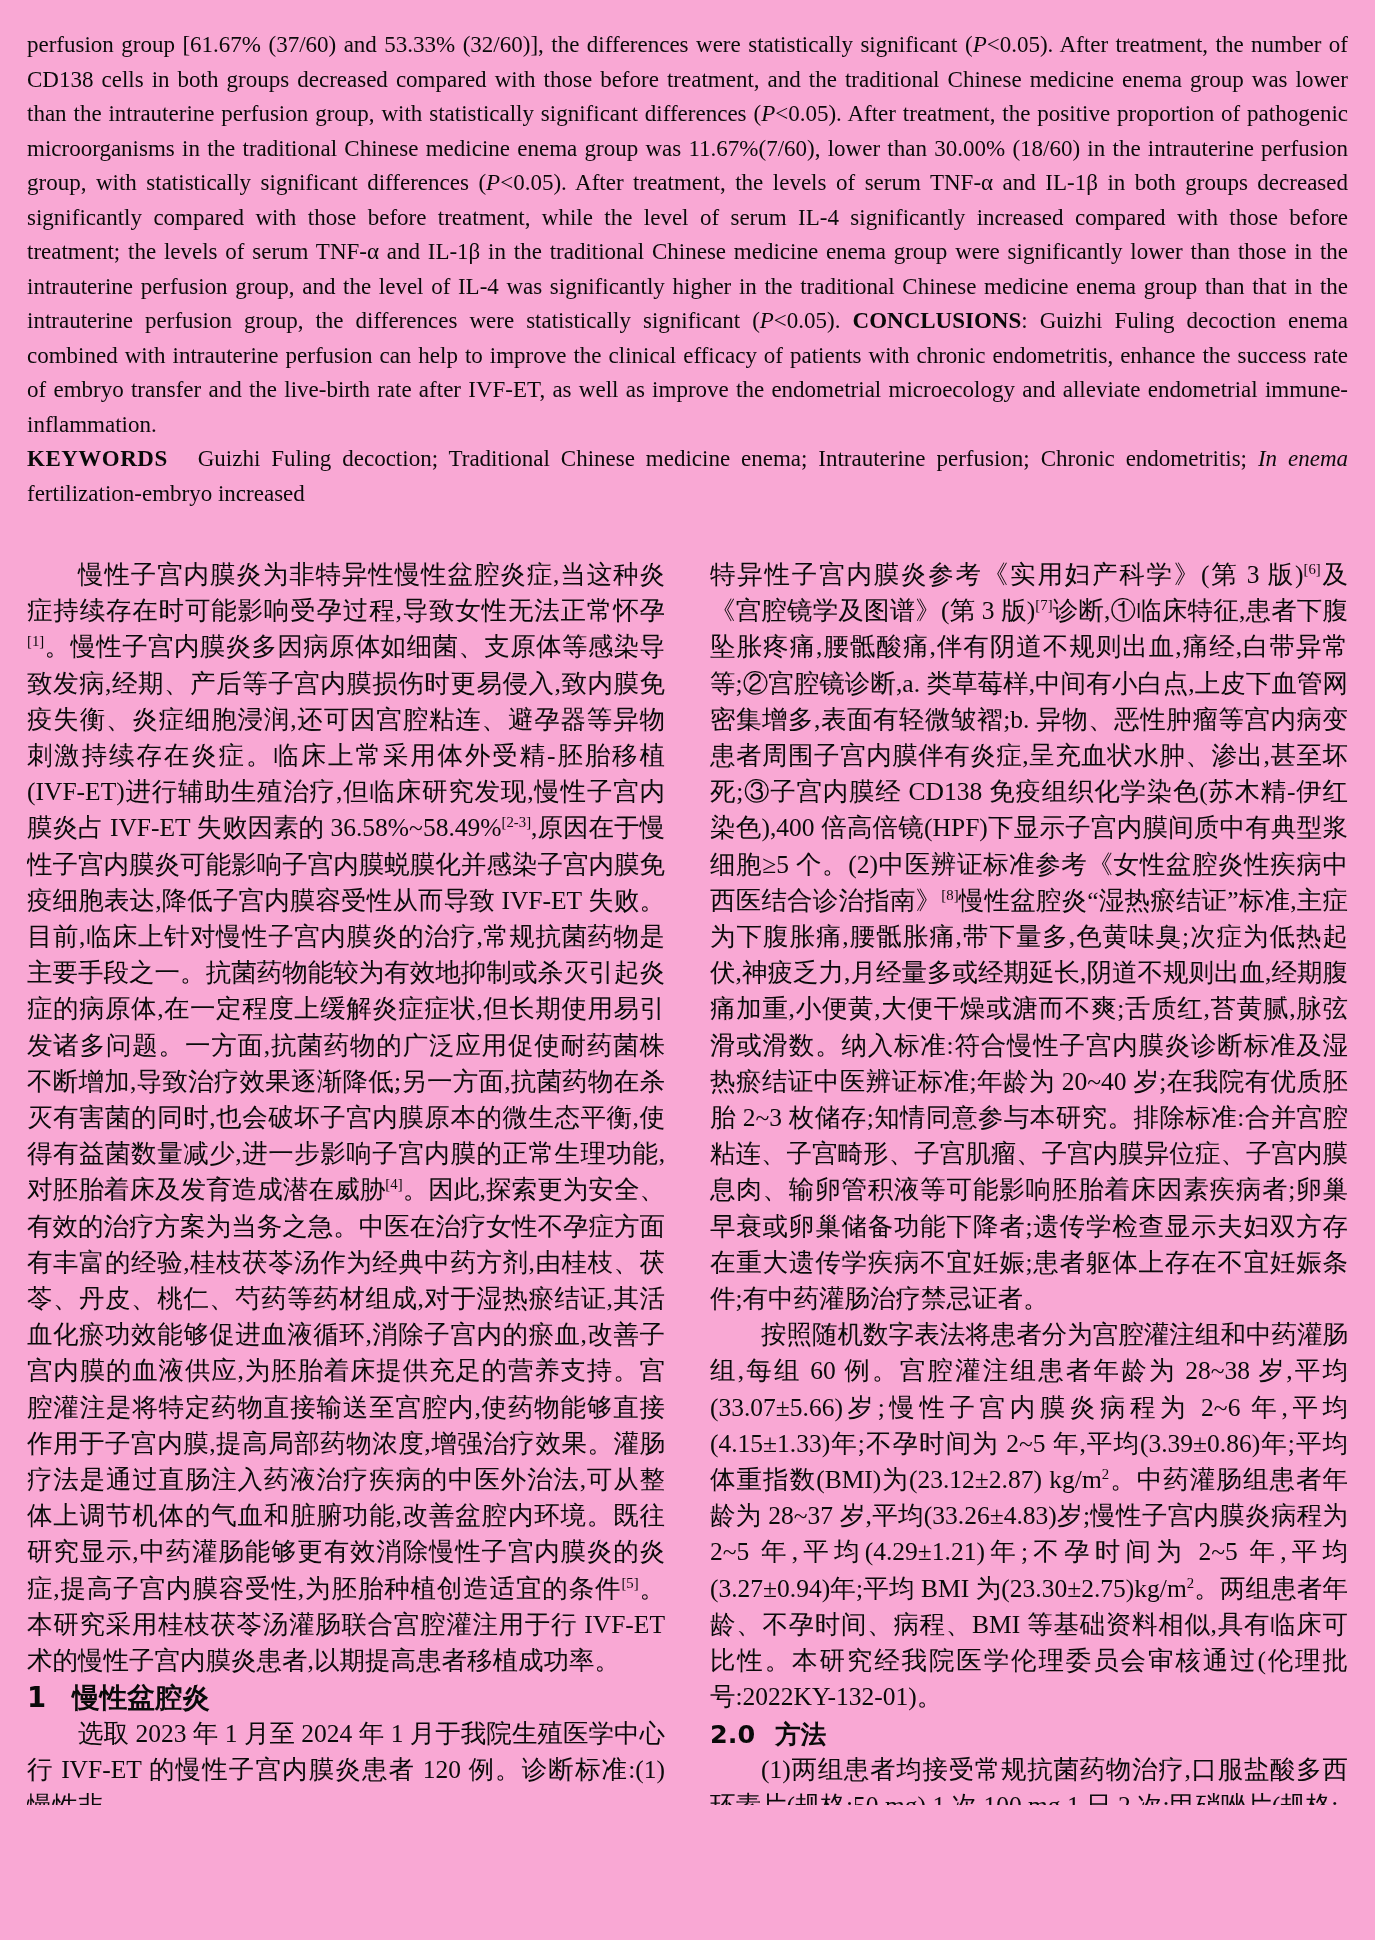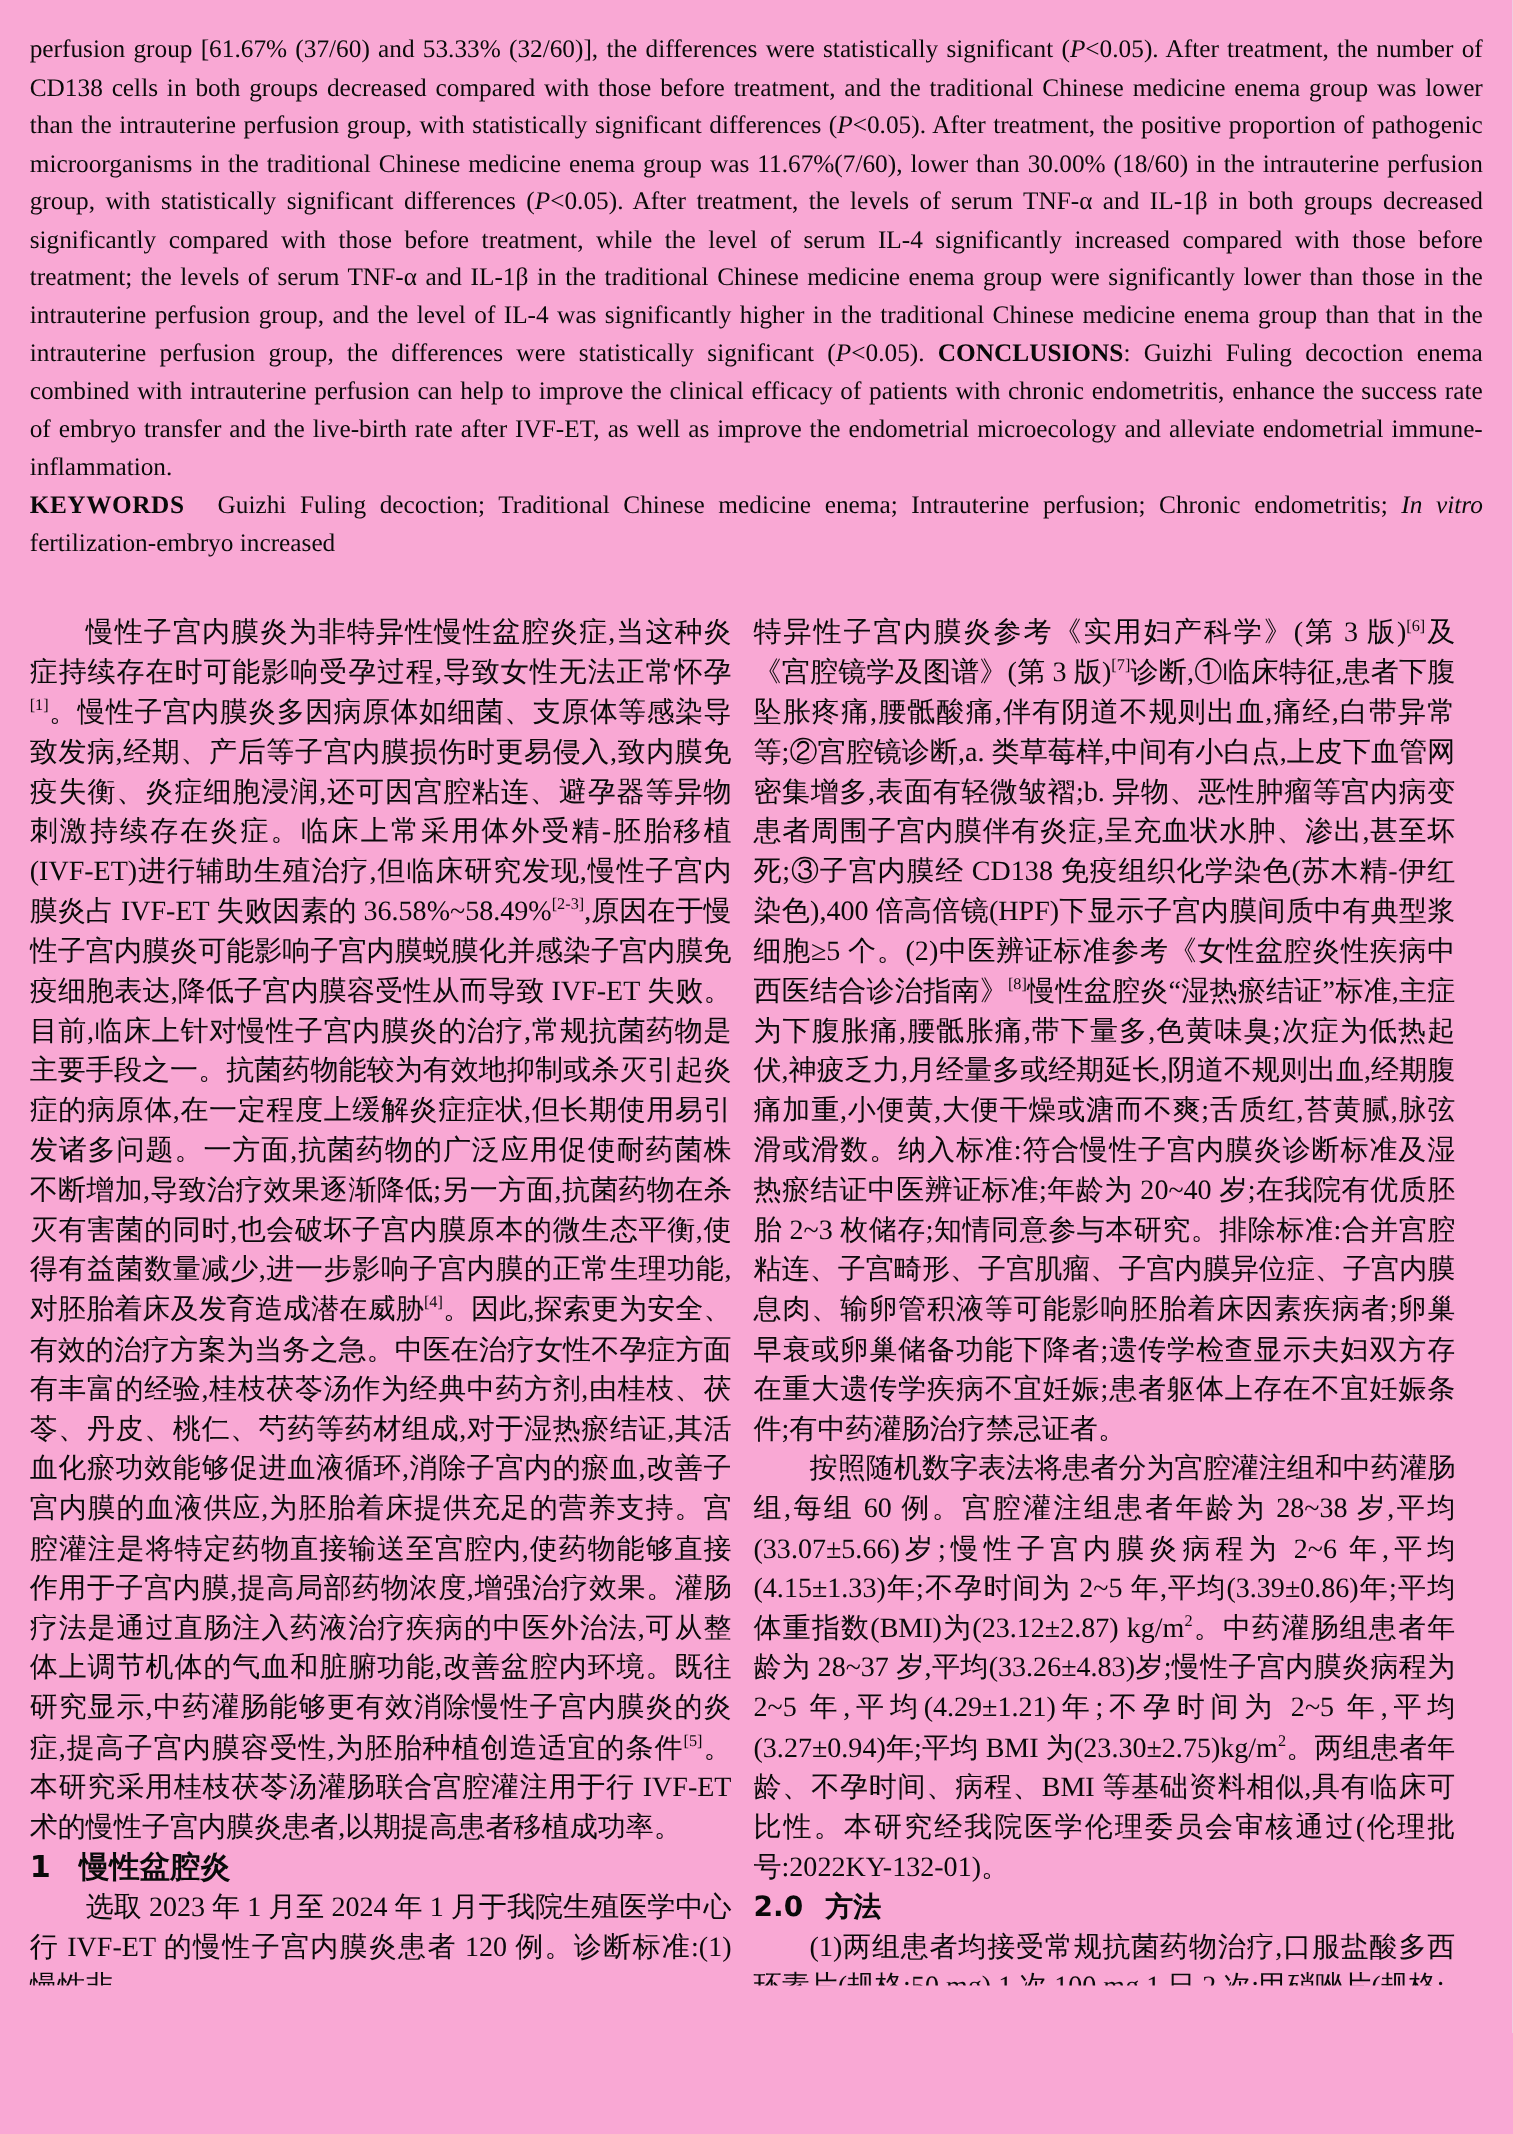--- a/index.html
+++ b/index.html
@@ -18,21 +18,21 @@
     font-family:"Liberation Serif", serif;
     font-size:23px;
     line-height:34.5px;
     text-align:justify;
   }
   .abstract-en p { margin:0; }
   .kw-label { font-weight:bold; margin-right:30px; letter-spacing:0.5px; }
   
   .columns {
     display:flex;
-    gap:20px;
+    gap:45px;
     margin-top:46px;
     height:1248px;
     overflow:hidden;
   }
   .col {
     flex:0 0 638px;
     width:638px;
     font-family:"Liberation Serif", serif;
     font-size:25.5px;
     line-height:36.2px;
@@ -69,21 +69,21 @@
   .footer-right { font-size:21px; }
   .footer-right .issue { margin-left:30px; }
 </style>
 </head>
 <body>
 
 <div class="page">
 
   <div class="abstract-en">
     <p><span>perfusion group [61.67% (37/60) and 53.33% (32/60)], the differences were statistically significant (</span><i>P</i><span>&lt;0.05). After treatment, the number of CD138 cells in both groups decreased compared with those before treatment, and the traditional Chinese medicine enema group was lower than the intrauterine perfusion group, with statistically significant differences (</span><i>P</i><span>&lt;0.05). After treatment, the positive proportion of pathogenic microorganisms in the traditional Chinese medicine enema group was 11.67%(7/60), lower than 30.00% (18/60) in the intrauterine perfusion group, with statistically significant differences (</span><i>P</i><span>&lt;0.05). After treatment, the levels of serum TNF-α and IL-1β in both groups decreased significantly compared with those before treatment, while the level of serum IL-4 significantly increased compared with those before treatment; the levels of serum TNF-α and IL-1β in the traditional Chinese medicine enema group were significantly lower than those in the intrauterine perfusion group, and the level of IL-4 was significantly higher in the traditional Chinese medicine enema group than that in the intrauterine perfusion group, the differences were statistically significant (</span><i>P</i><span>&lt;0.05). </span><b>CONCLUSIONS</b><span>: Guizhi Fuling decoction enema combined with intrauterine perfusion can help to improve the clinical efficacy of patients with chronic endometritis, enhance the success rate of embryo transfer and the live-birth rate after IVF-ET, as well as improve the endometrial microecology and alleviate endometrial immune-inflammation.</span></p>
-    <p><span class="kw-label">KEYWORDS</span><span><span>Guizhi Fuling decoction; Traditional Chinese medicine enema; Intrauterine perfusion; Chronic endometritis; </span><i>In vitro</i><span> fertilization-embryo increased</span></span></p>
+    <p><span class="kw-label">KEYWORDS</span><span><span>Guizhi Fuling decoction; Traditional Chinese medicine enema; Intrauterine perfusion; Chronic endometritis; </span><i>In enema</i><span> fertilization-embryo increased</span></span></p>
   </div>
 
   <div class="columns">
 
     <div class="col">
       <p class="indent"><span>慢性子宫内膜炎为非特异性慢性盆腔炎症,当这种炎症持续存在时可能影响受孕过程,导致女性无法正常怀孕</span><sup>[1]</sup><span>。慢性子宫内膜炎多因病原体如细菌、支原体等感染导致发病,经期、产后等子宫内膜损伤时更易侵入,致内膜免疫失衡、炎症细胞浸润,还可因宫腔粘连、避孕器等异物刺激持续存在炎症。临床上常采用体外受精-胚胎移植(IVF-ET)进行辅助生殖治疗,但临床研究发现,慢性子宫内膜炎占 IVF-ET 失败因素的 36.58%~58.49%</span><sup>[2-3]</sup><span>,原因在于慢性子宫内膜炎可能影响子宫内膜蜕膜化并感染子宫内膜免疫细胞表达,降低子宫内膜容受性从而导致 IVF-ET 失败。目前,临床上针对慢性子宫内膜炎的治疗,常规抗菌药物是主要手段之一。抗菌药物能较为有效地抑制或杀灭引起炎症的病原体,在一定程度上缓解炎症症状,但长期使用易引发诸多问题。一方面,抗菌药物的广泛应用促使耐药菌株不断增加,导致治疗效果逐渐降低;另一方面,抗菌药物在杀灭有害菌的同时,也会破坏子宫内膜原本的微生态平衡,使得有益菌数量减少,进一步影响子宫内膜的正常生理功能,对胚胎着床及发育造成潜在威胁</span><sup>[4]</sup><span>。因此,探索更为安全、有效的治疗方案为当务之急。中医在治疗女性不孕症方面有丰富的经验,桂枝茯苓汤作为经典中药方剂,由桂枝、茯苓、丹皮、桃仁、芍药等药材组成,对于湿热瘀结证,其活血化瘀功效能够促进血液循环,消除子宫内的瘀血,改善子宫内膜的血液供应,为胚胎着床提供充足的营养支持。宫腔灌注是将特定药物直接输送至宫腔内,使药物能够直接作用于子宫内膜,提高局部药物浓度,增强治疗效果。灌肠疗法是通过直肠注入药液治疗疾病的中医外治法,可从整体上调节机体的气血和脏腑功能,改善盆腔内环境。既往研究显示,中药灌肠能够更有效消除慢性子宫内膜炎的炎症,提高子宫内膜容受性,为胚胎种植创造适宜的条件</span><sup>[5]</sup><span>。本研究采用桂枝茯苓汤灌肠联合宫腔灌注用于行 IVF-ET 术的慢性子宫内膜炎患者,以期提高患者移植成功率。</span></p>
       <div class="sec-h1"><span class="num">1</span><span>慢性盆腔炎</span></div>
       <p class="indent">选取 2023 年 1 月至 2024 年 1 月于我院生殖医学中心行 IVF-ET 的慢性子宫内膜炎患者 120 例。诊断标准:(1)慢性非</p>
     </div>
 

